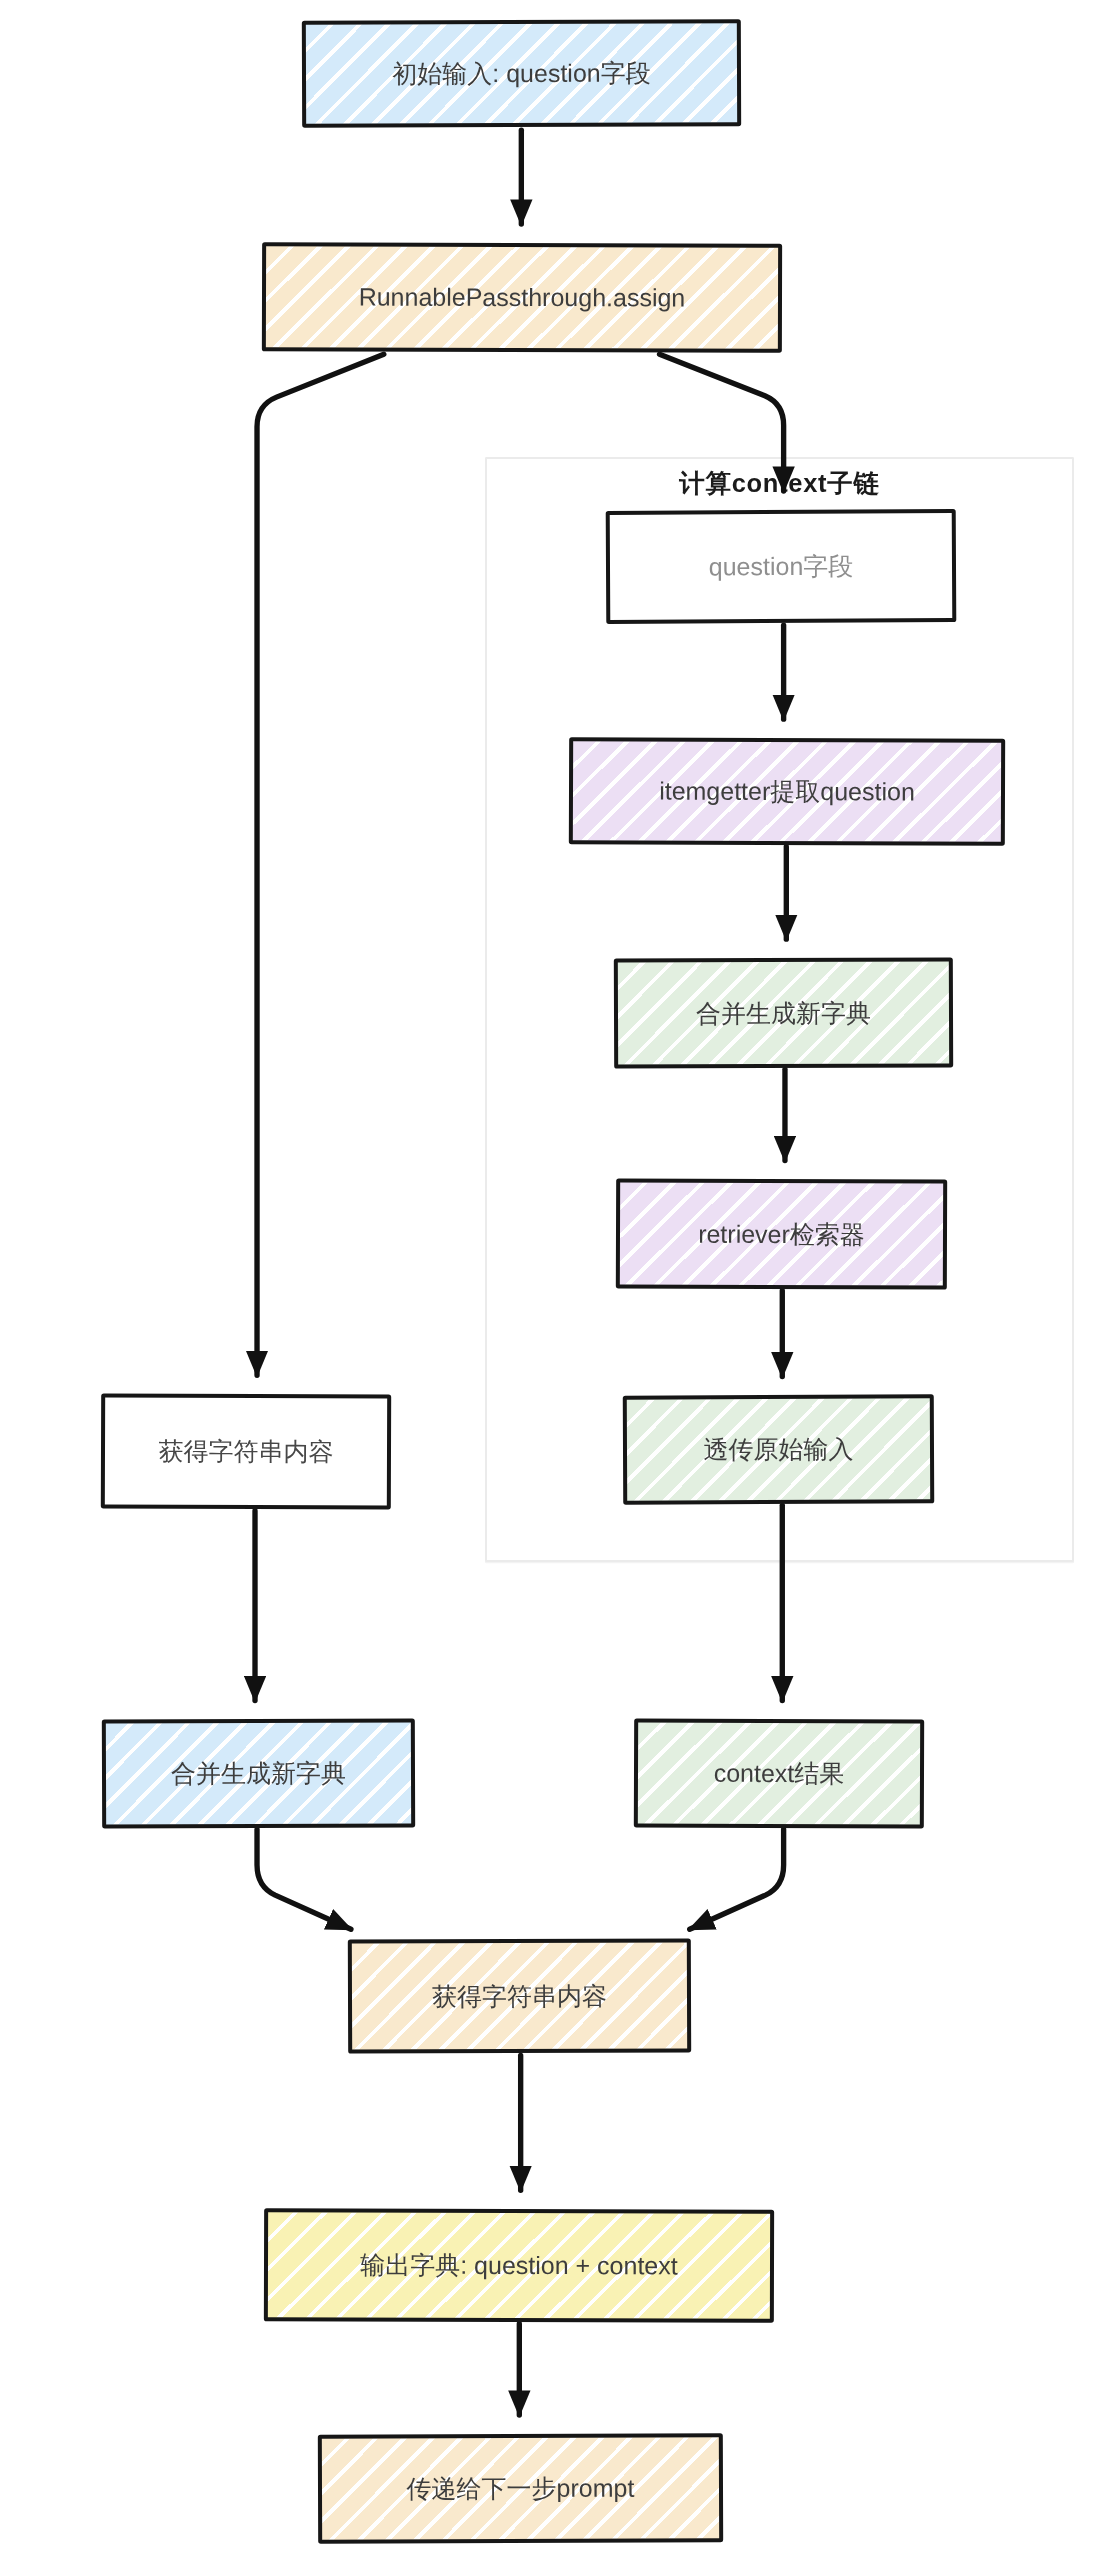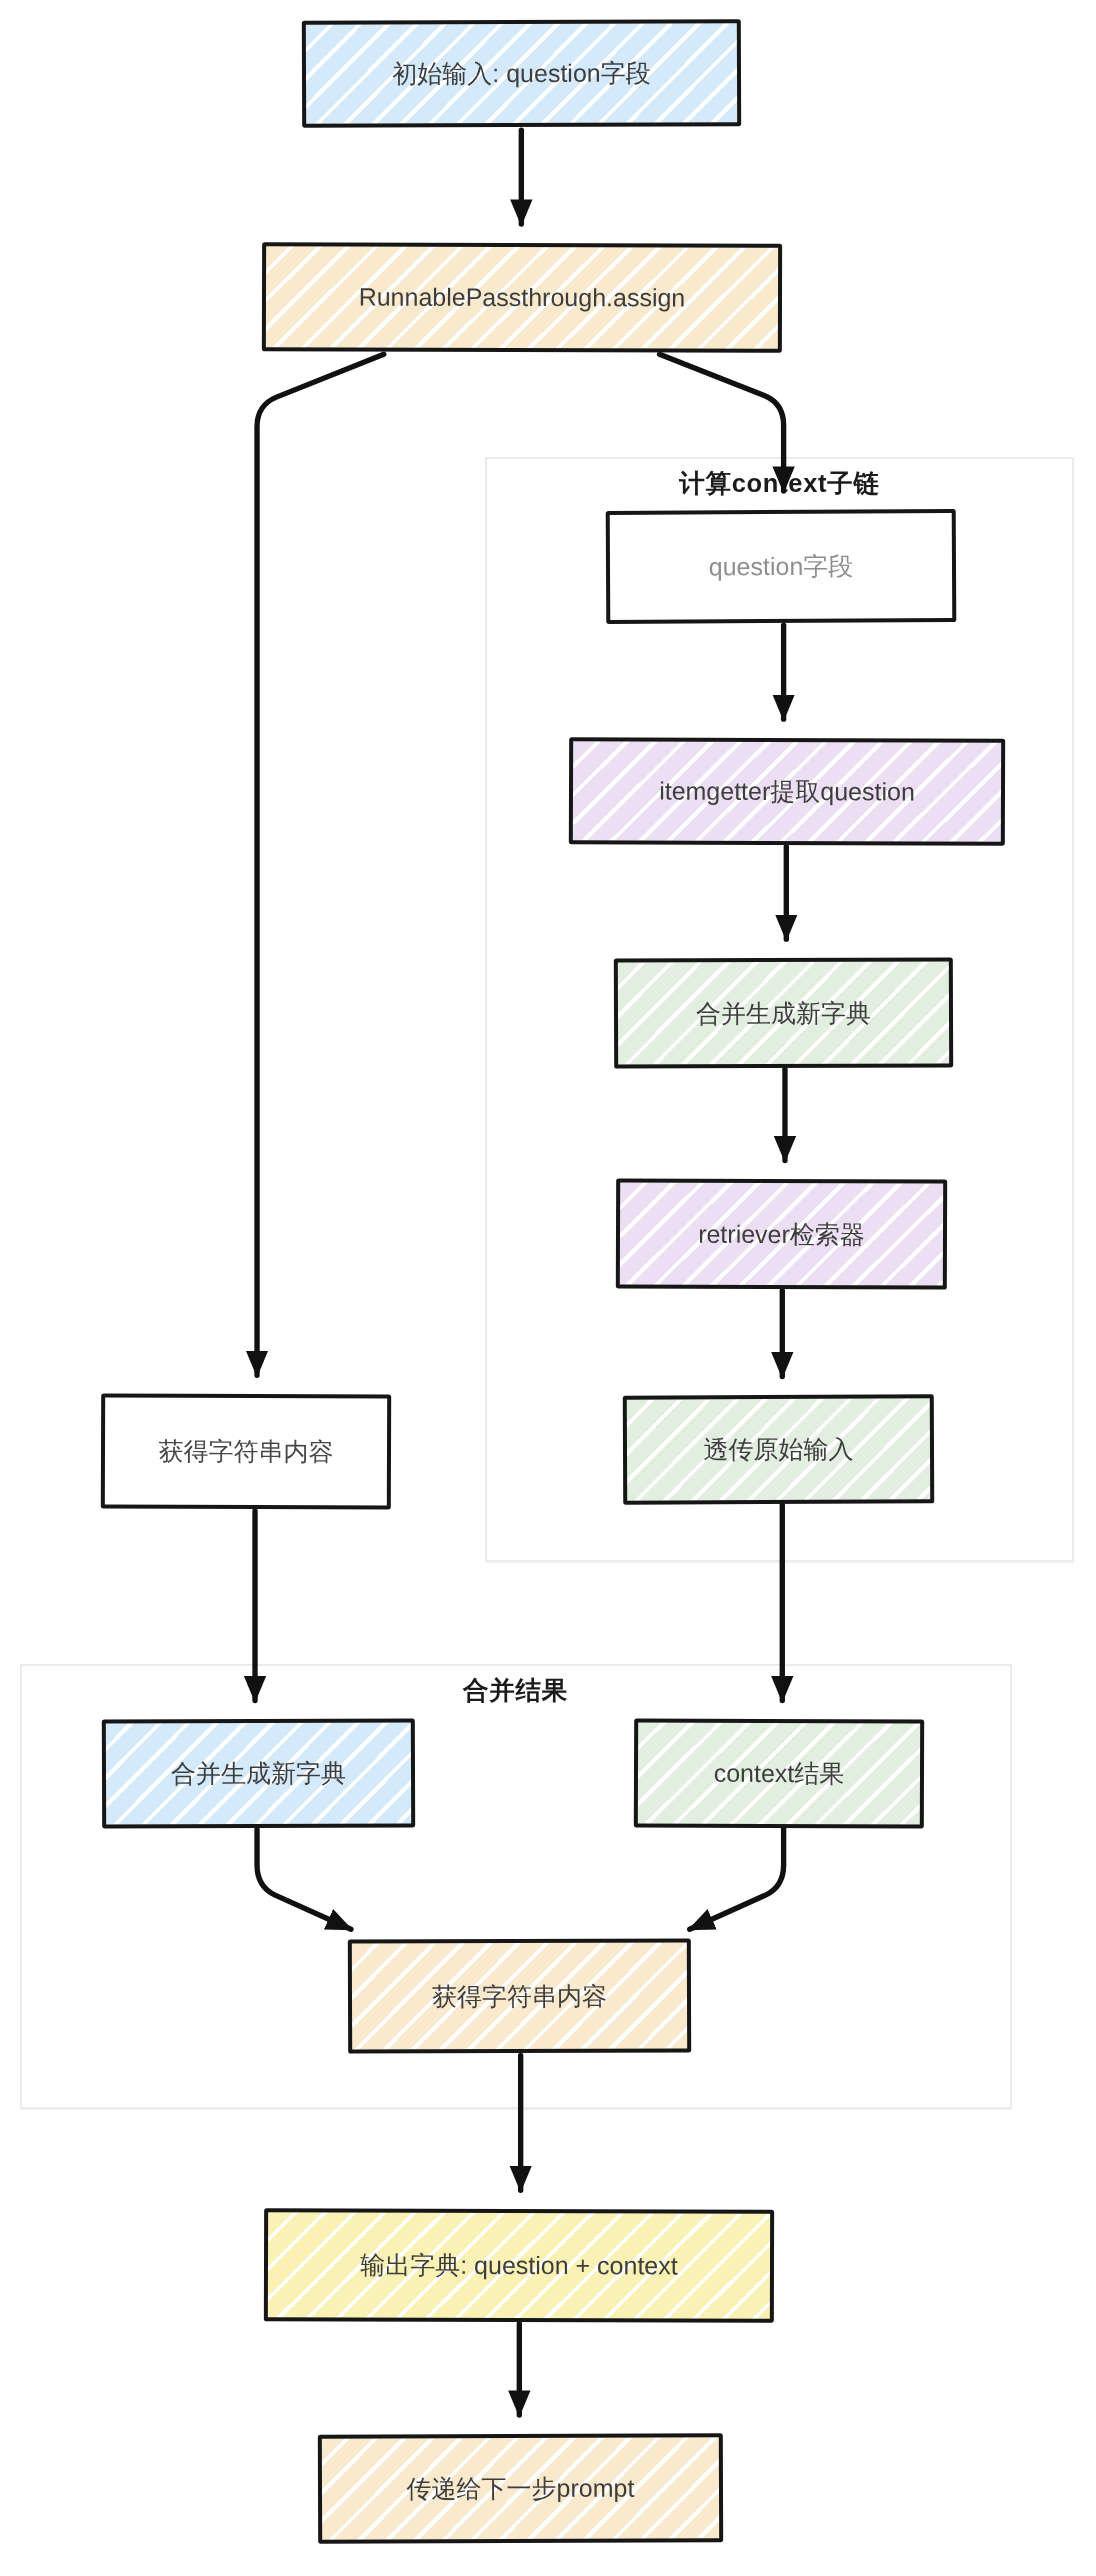--- a/index.html
+++ b/index.html
@@ -65,23 +65,20 @@
 </style>
 </head>
 <body>
 
 <div id="canvas">
 
   <div class="group g-context">
     <div class="group-label">计算context子链</div>
   </div>
 
-  <div class="group g-merge">
-    <div class="group-label">合并结果</div>
-  </div>
 
   <svg id="edges" width="1097" height="2576" viewBox="0 0 1635 3840">
     <defs>
       <marker id="arrow" viewBox="0 0 12 10" refX="11" refY="5" markerWidth="40" markerHeight="34" markerUnits="userSpaceOnUse" orient="auto">
         <path d="M0,0 L12,5 L0,10 Z" fill="#111111"></path>
       </marker>
     </defs>
     <g fill="none" stroke="#111111" stroke-width="8" stroke-linecap="round" stroke-linejoin="round">
       <path d="M 777 194 L 777 334" marker-end="url(#arrow)"></path>
       <path d="M 572 528 L 412 592 Q 383 604 383 636 L 383 2050" marker-end="url(#arrow)"></path>

